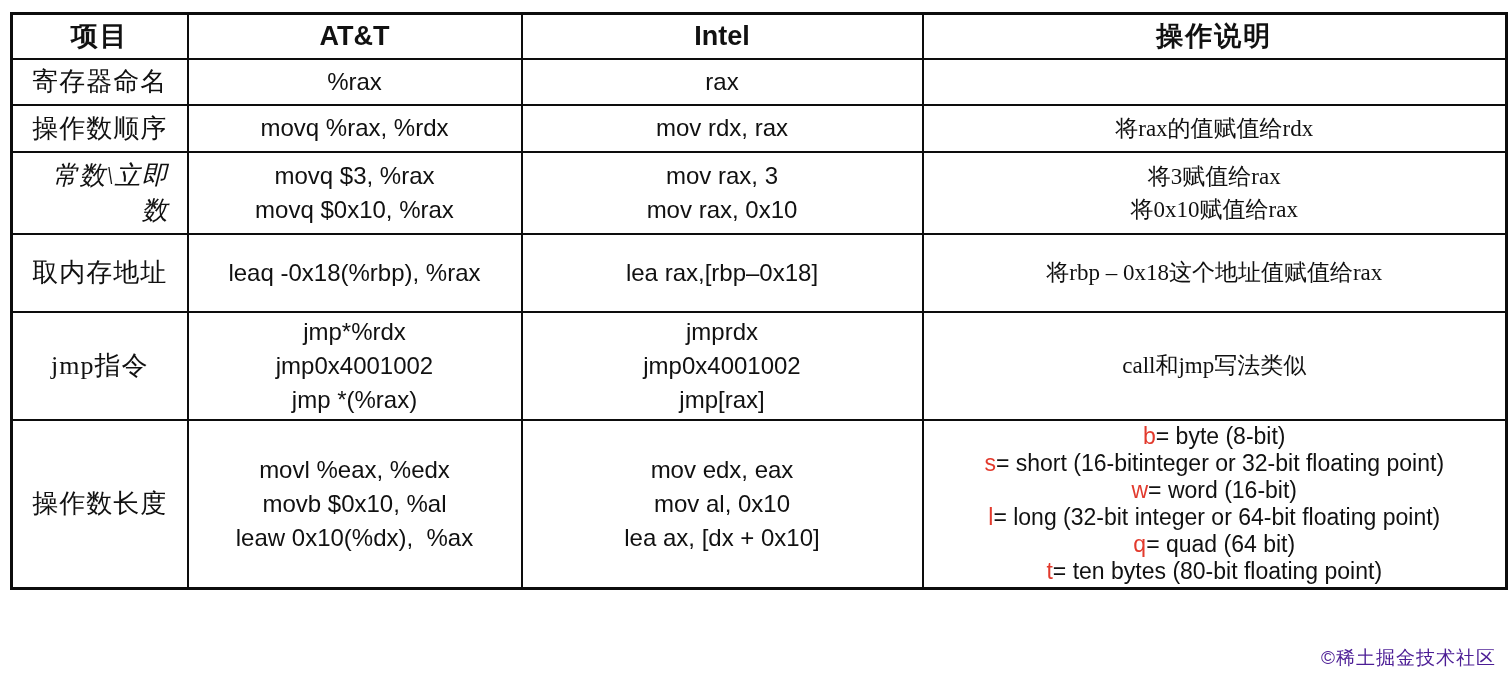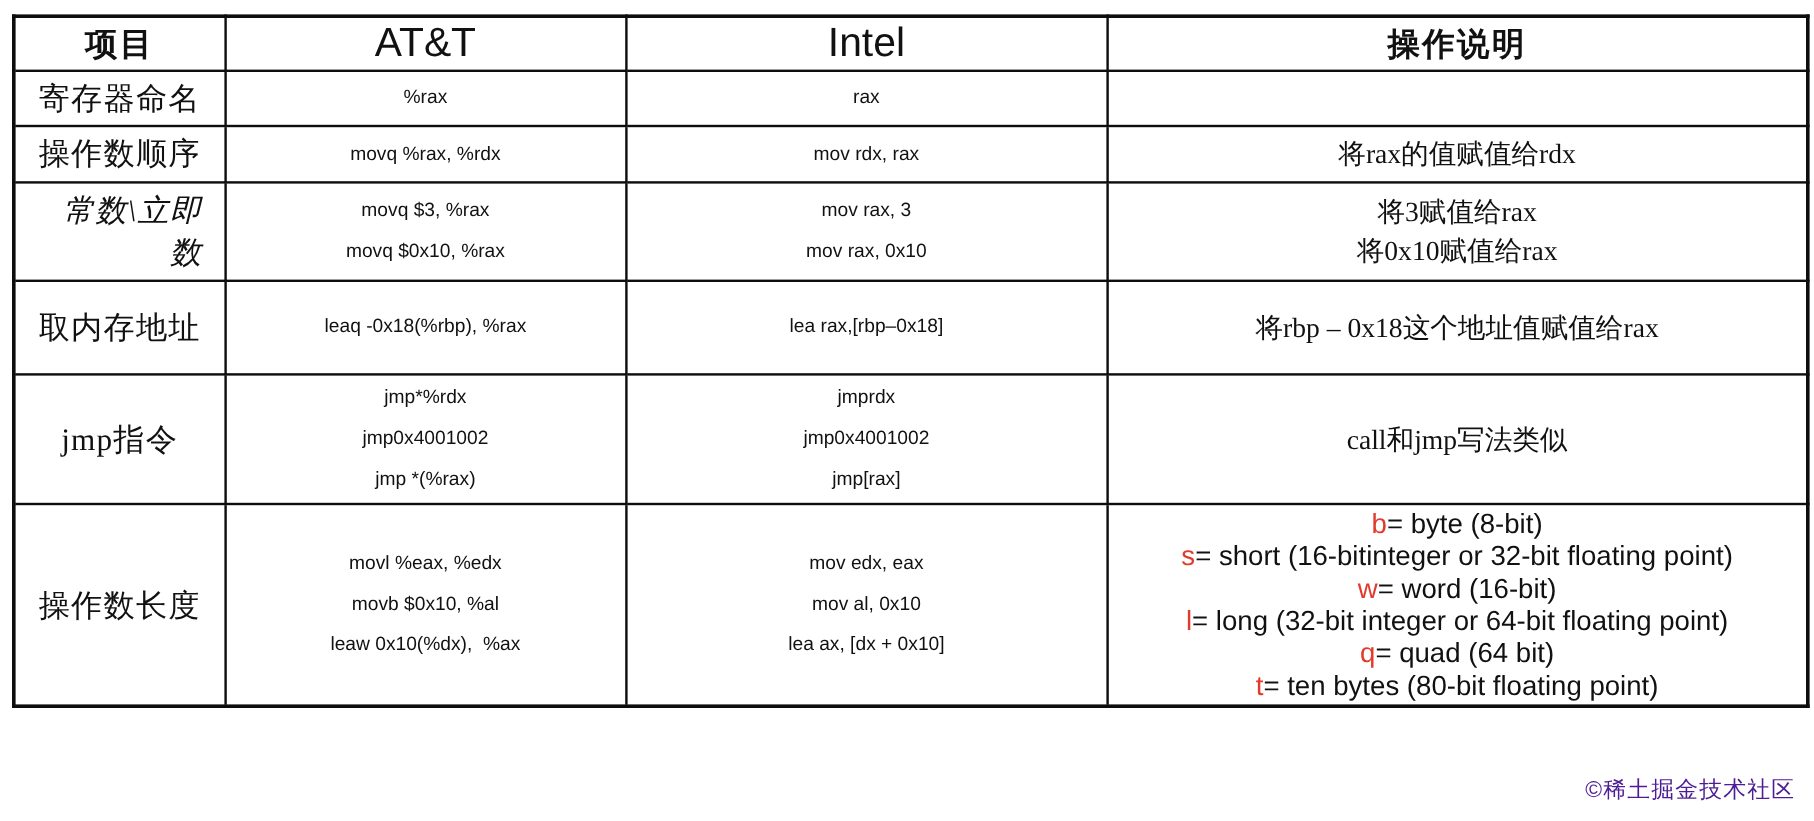--- a/index.html
+++ b/index.html
@@ -33,28 +33,28 @@
   tbody tr:nth-child(1) { height: 46px; }
   tbody tr:nth-child(2) { height: 47px; }
   tbody tr:nth-child(3) { height: 82px; }
   tbody tr:nth-child(4) { height: 78px; }
   tbody tr:nth-child(5) { height: 73px; }
   tbody tr:nth-child(6) { height: 121px; }
   tbody tr:nth-child(7) { height: 171px; }
 
   .cn { font-family: "Liberation Serif", "DejaVu Serif", serif; }
   th.cn-header { font-size: 27px; font-weight: 600; letter-spacing: 2px; }
-  th.code-header { font-family: "Liberation Sans", sans-serif; font-weight: 400; font-size: 34px; }
+  th.code-header { font-family: "Liberation Sans", sans-serif; font-weight: 700; font-size: 27px; }
 
   td.item-cell { font-size: 26px; padding: 2px 18px; letter-spacing: 1px; }
   tbody tr:nth-child(3) td.item-cell { text-align: right; font-style: italic; }
 
   .code-line {
     font-family: "Liberation Sans", "DejaVu Sans", sans-serif;
-    font-size: 16px;
+    font-size: 24px;
     line-height: 34px;
     white-space: pre;
   }
   .desc-line {
     font-size: 23px;
     line-height: 33px;
   }
   .legend-line {
     font-family: "Liberation Sans", "DejaVu Sans", sans-serif;
     font-size: 23px;

